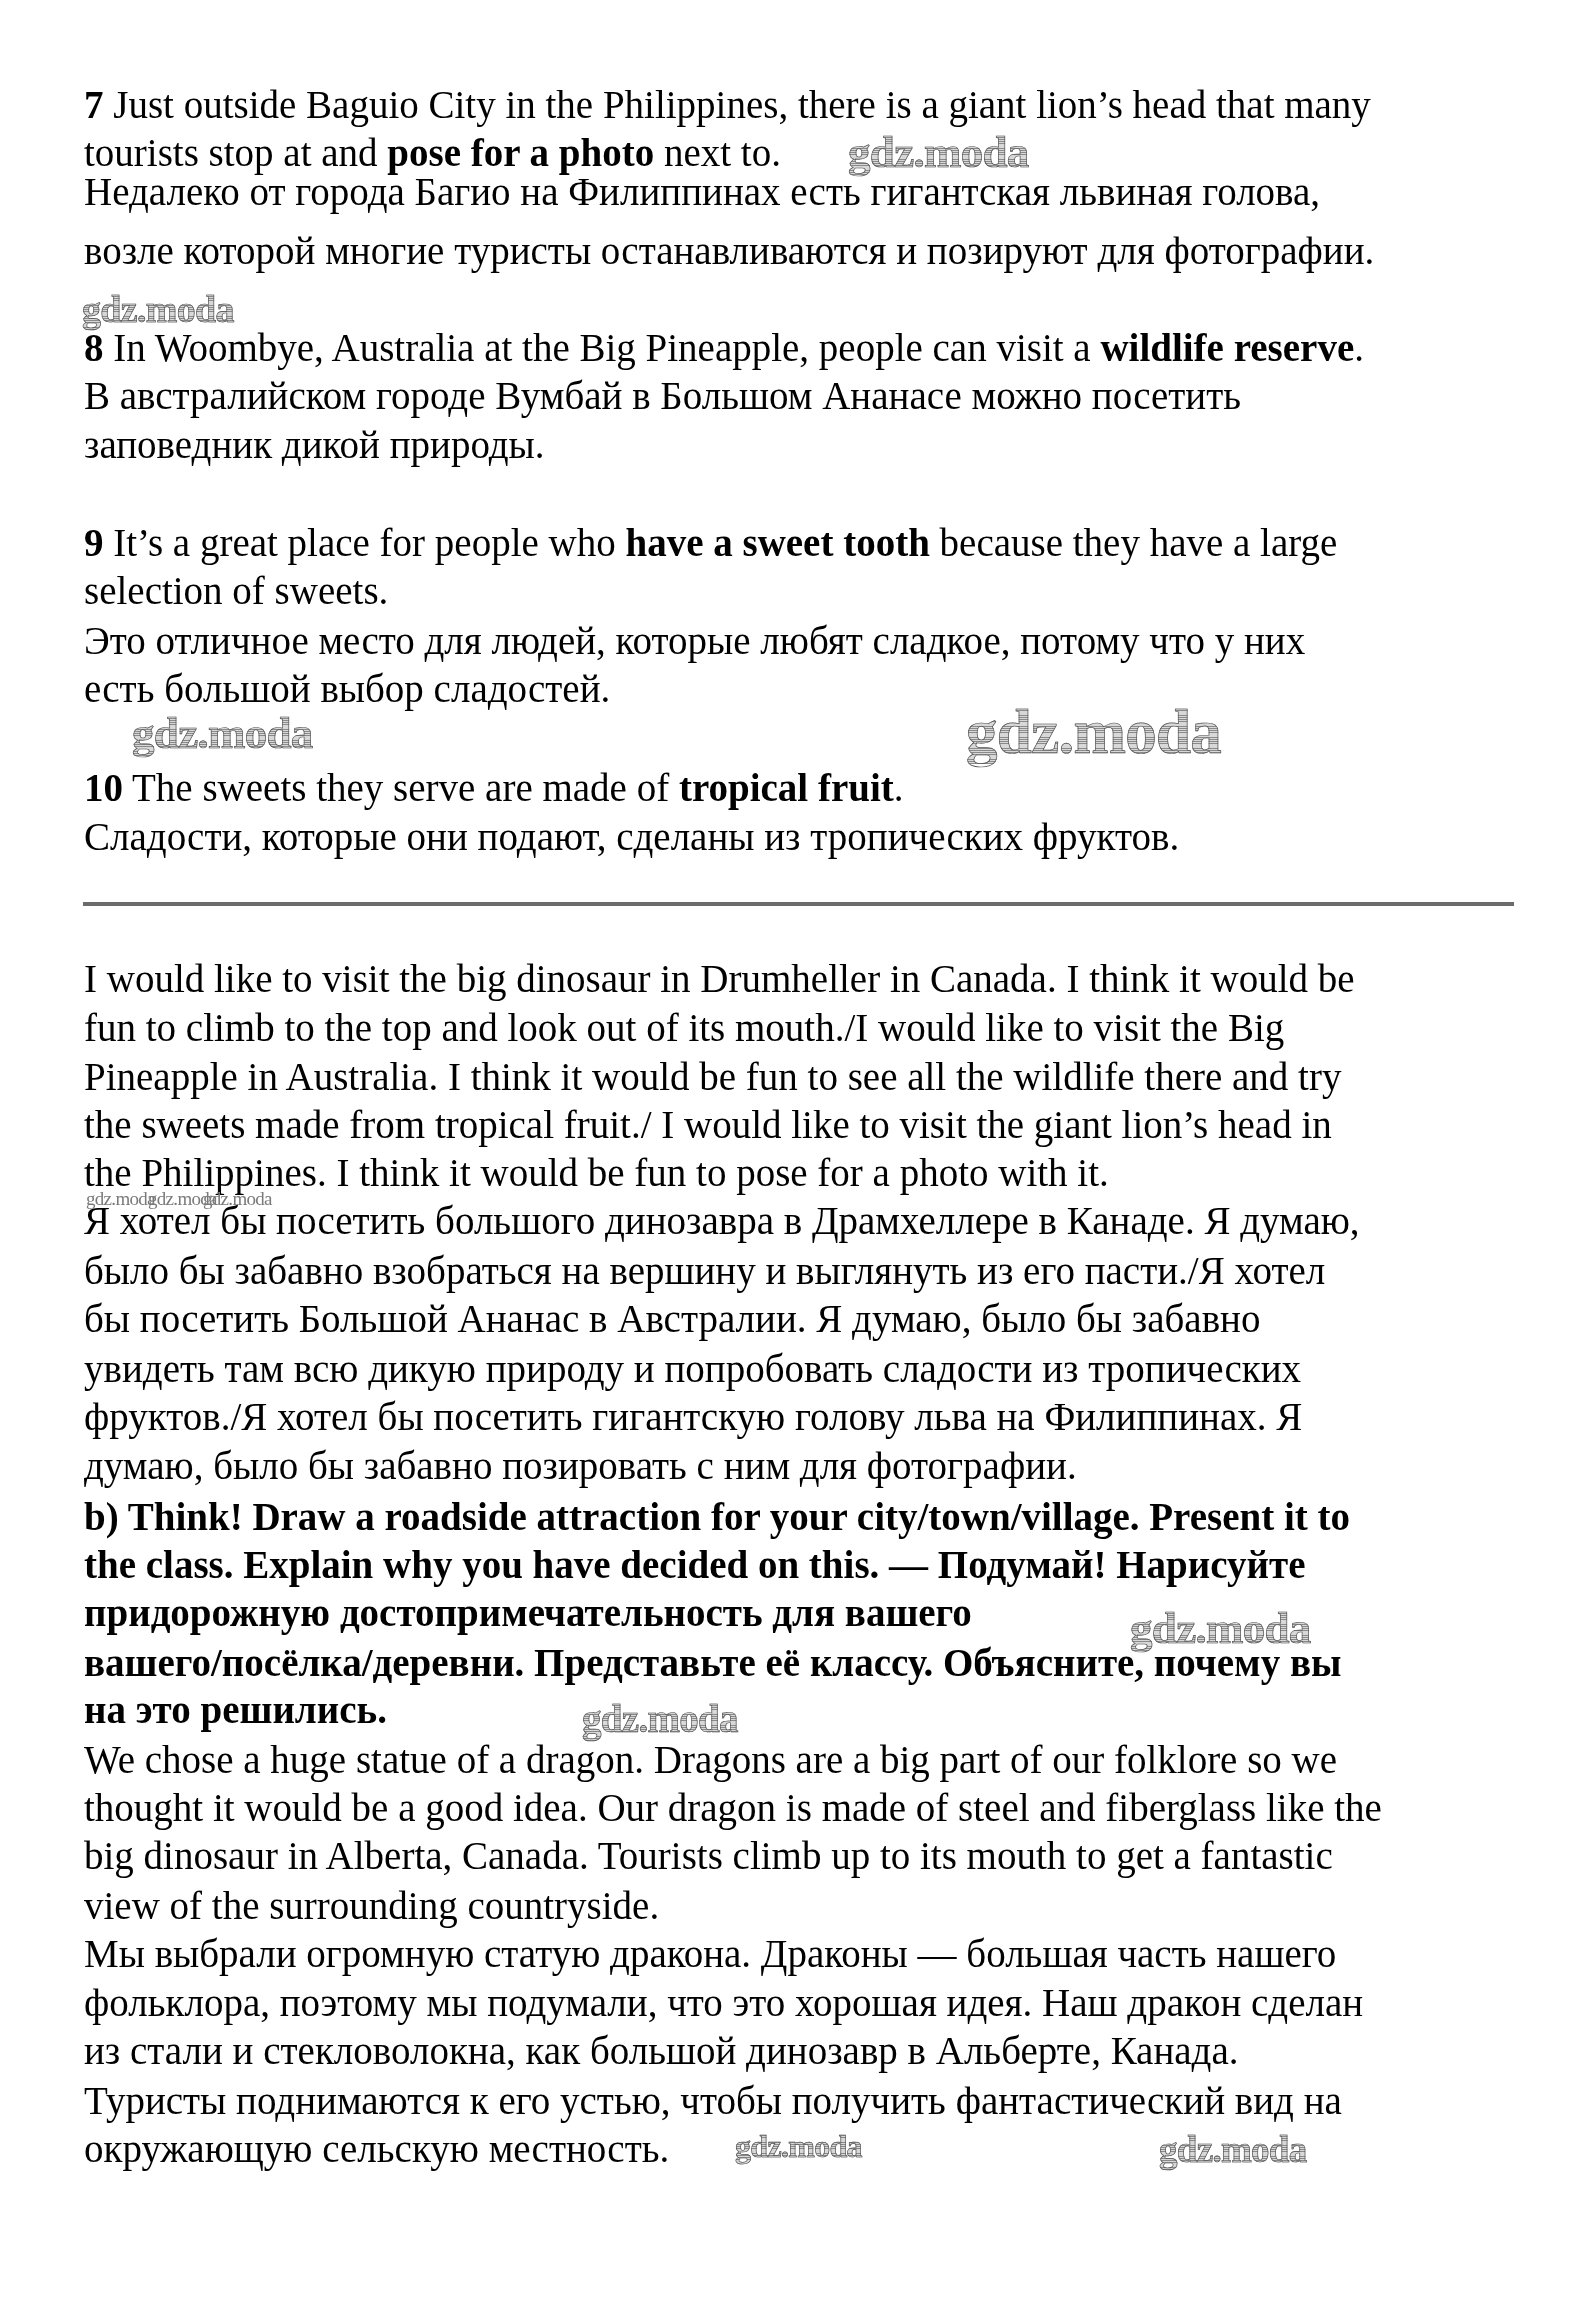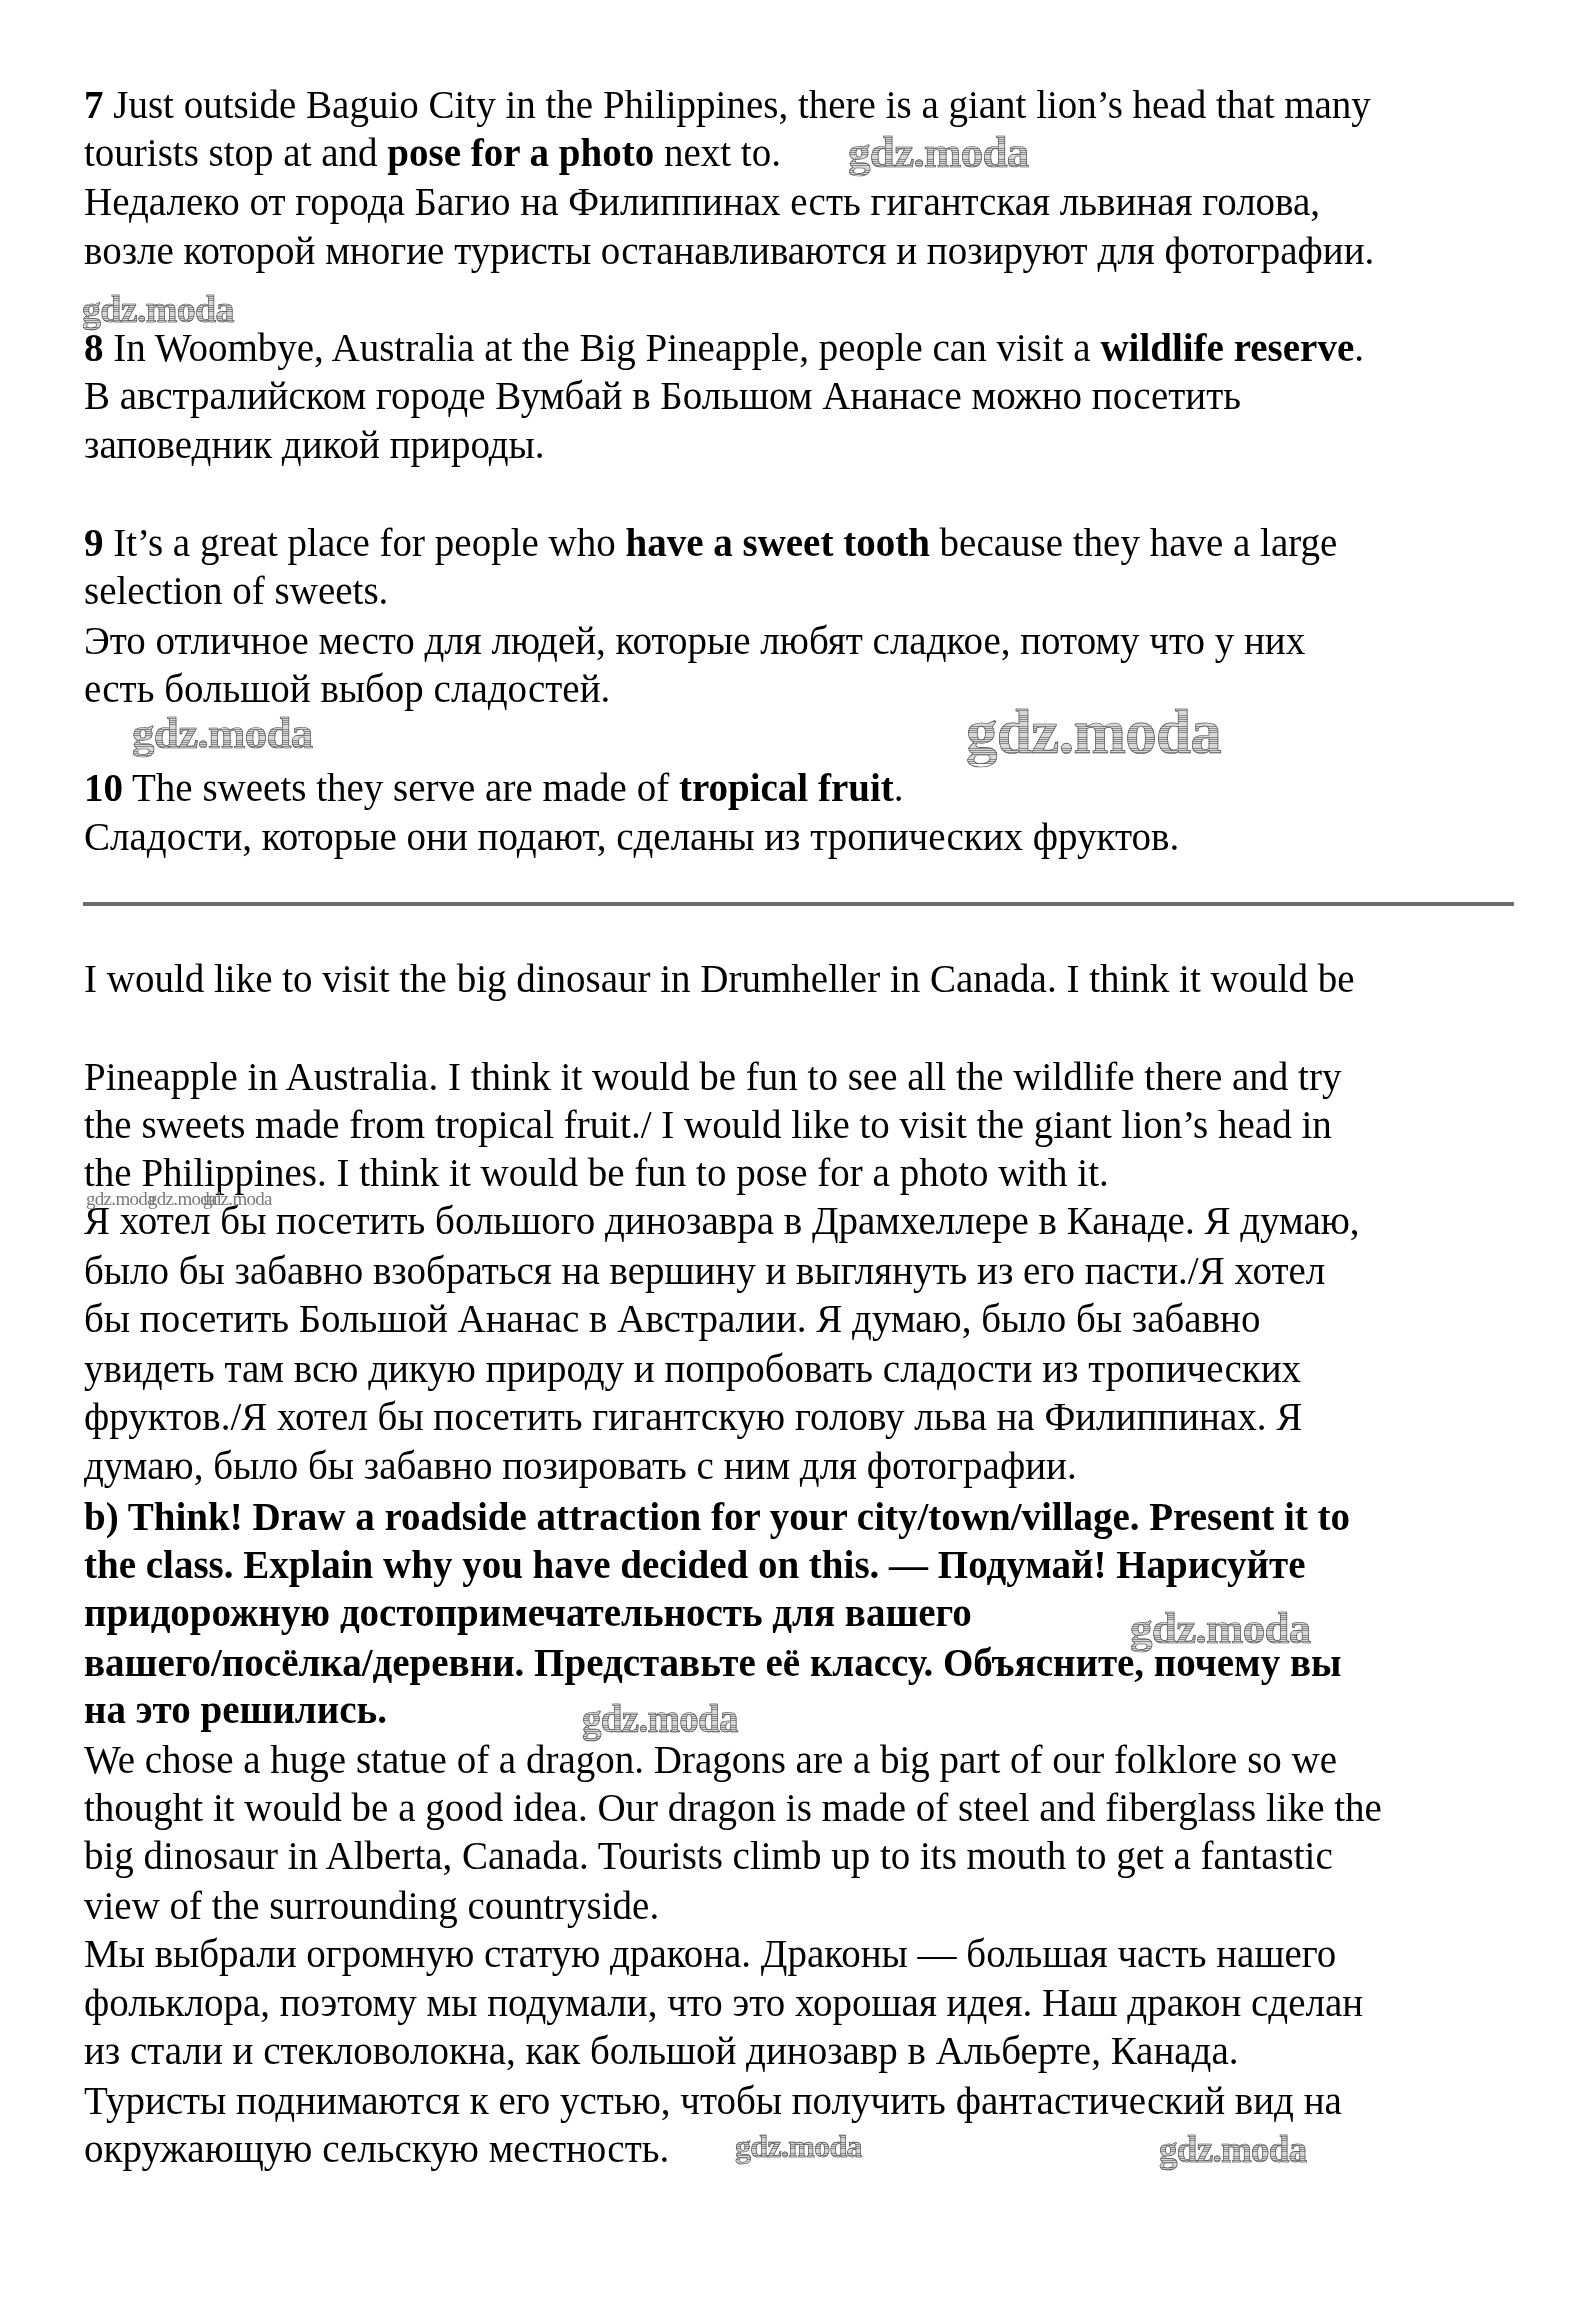--- a/index.html
+++ b/index.html
@@ -25,38 +25,39 @@
   .wm.med { font-size:45px; line-height:45px; }
   .wm.small { font-size:19px; line-height:19px; color:#777; -webkit-text-stroke:0; -webkit-text-fill-color:#7a7a7a; background:none; font-weight:normal; }
 </style>
 </head>
 <body>
 
 <div class="page">
 
   <div class="ln" style="top:81px"><span class="task">7</span><span> Just outside Baguio City in the Philippines, there is a giant lion’s head that many</span></div>
   <div class="ln" style="top:129px"><span>tourists stop at and </span><b>pose for a photo</b><span> next to.</span></div>
-  <div class="ln" style="top:178px">Недалеко от города Багио на Филиппинах есть гигантская львиная голова,</div>
+  <div class="ln" style="top:168px">Недалеко от города Багио на Филиппинах есть гигантская львиная голова,</div>
   <div class="ln" style="top:227px">возле которой многие туристы останавливаются и позируют для фотографии.</div>
 
   <div class="ln" style="top:324px"><span class="task">8</span><span> In Woombye, Australia at the Big Pineapple, people can visit a </span><b>wildlife reserve</b><span>.</span></div>
   <div class="ln" style="top:372px">В австралийском городе Вумбай в Большом Ананасе можно посетить</div>
   <div class="ln" style="top:421px">заповедник дикой природы.</div>
 
   <div class="ln" style="top:519px"><span class="task">9</span><span> It’s a great place for people who </span><b>have a sweet tooth</b><span> because they have a large</span></div>
   <div class="ln" style="top:567px">selection of sweets.</div>
   <div class="ln" style="top:617px">Это отличное место для людей, которые любят сладкое, потому что у них</div>
   <div class="ln" style="top:665px">есть большой выбор сладостей.</div>
 
   <div class="ln" style="top:764px"><span class="task">10</span><span> The sweets they serve are made of </span><b>tropical fruit</b><span>.</span></div>
   <div class="ln" style="top:813px">Сладости, которые они подают, сделаны из тропических фруктов.</div>
 
   <div class="sep"></div>
 
   <div class="ln" style="top:955px">I would like to visit the big dinosaur in Drumheller in Canada. I think it would be</div>
+  <div class="ln" style="top:1004px">fun to climb to the top and look out of its mouth./I would like to visit the Big</div>
   <div class="ln" style="top:1053px">Pineapple in Australia. I think it would be fun to see all the wildlife there and try</div>
   <div class="ln" style="top:1101px">the sweets made from tropical fruit./ I would like to visit the giant lion’s head in</div>
   <div class="ln" style="top:1149px">the Philippines. I think it would be fun to pose for a photo with it.</div>
 
   <div class="ln" style="top:1197px">Я хотел бы посетить большого динозавра в Драмхеллере в Канаде. Я думаю,</div>
   <div class="ln" style="top:1247px">было бы забавно взобраться на вершину и выглянуть из его пасти./Я хотел</div>
   <div class="ln" style="top:1295px">бы посетить Большой Ананас в Австралии. Я думаю, было бы забавно</div>
   <div class="ln" style="top:1345px">увидеть там всю дикую природу и попробовать сладости из тропических</div>
   <div class="ln" style="top:1393px">фруктов./Я хотел бы посетить гигантскую голову льва на Филиппинах. Я</div>
   <div class="ln" style="top:1442px">думаю, было бы забавно позировать с ним для фотографии.</div>

